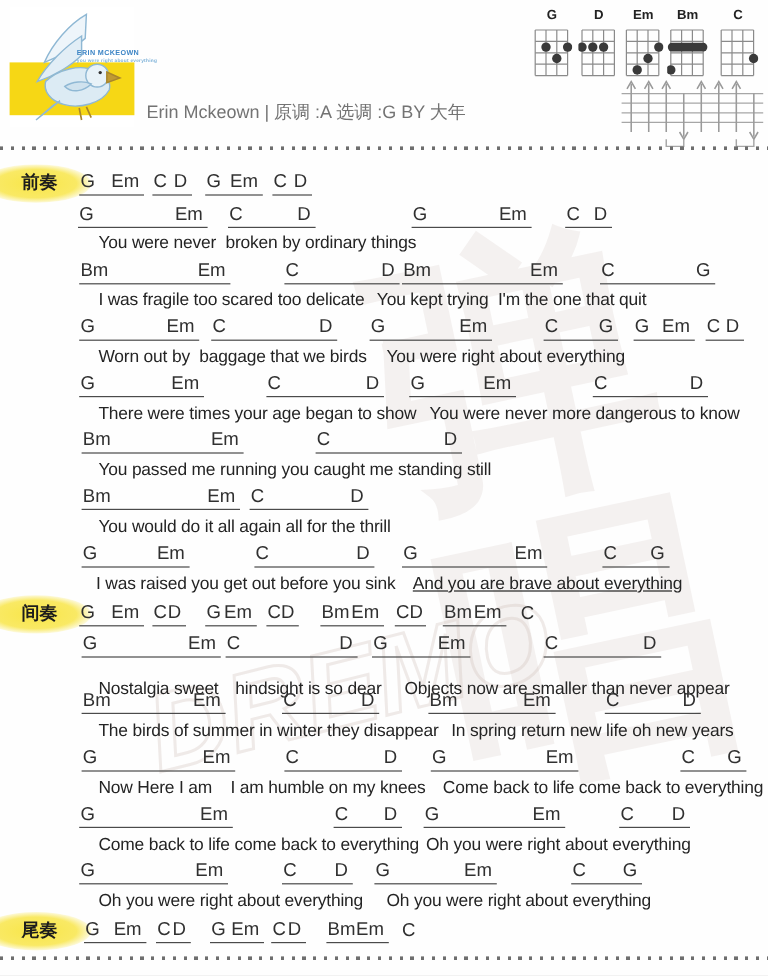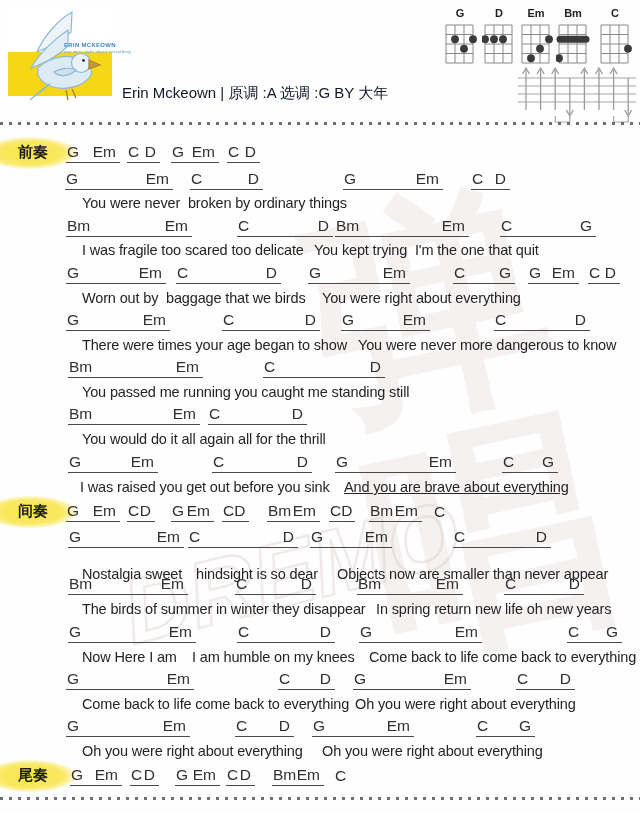--- a/index.html
+++ b/index.html
@@ -7,21 +7,21 @@
         font-family:"Liberation Sans","DejaVu Sans",sans-serif;margin:0 auto;}
   
   #logo{position:absolute;left:8px;top:6px;width:104px;height:100px;background:#fff;}
   #logo .yellow{position:absolute;left:0;top:46px;width:104px;height:44px;background:#f6d715;}
   #logo svg{position:absolute;left:2px;top:2px;z-index:2;}
   #logo .tinytxt{position:absolute;left:56px;top:36px;z-index:3;color:#3f86c6;font-weight:bold;
        font-size:6px;line-height:6px;letter-spacing:.3px;white-space:nowrap;}
   #logo .tinysub{font-size:4px;color:#7fb3d9;letter-spacing:.2px;}
   #title{position:absolute;left:121px;top:10px;font-size:28px;line-height:31px;font-weight:800;
        color:#121212;letter-spacing:-0.3px;}
-  #artist{position:absolute;left:122px;top:84px;font-size:15px;color:#0f172a;}
+  #artist{position:absolute;left:122px;top:84px;font-size:15px;color:#737373;}
   #charts{position:absolute;left:0;top:0;width:640px;height:66px;}
   .chart{position:absolute;top:8px;width:34px;text-align:center;}
   .chart .cname{font-size:11px;font-weight:bold;color:#222;line-height:11px;margin-bottom:1px;}
   #strum{position:absolute;left:514px;top:64px;}
   
   .dotline{position:absolute;left:0;width:640px;height:3px;
      background-image:repeating-linear-gradient(90deg,#6e6e6e 0 2.6px,transparent 2.6px 9px);}
   
   .wm{position:absolute;z-index:0;font-weight:bold;pointer-events:none;}
   .wm-cn{color:rgba(196,178,170,0.17);font-size:235px;line-height:1;}

